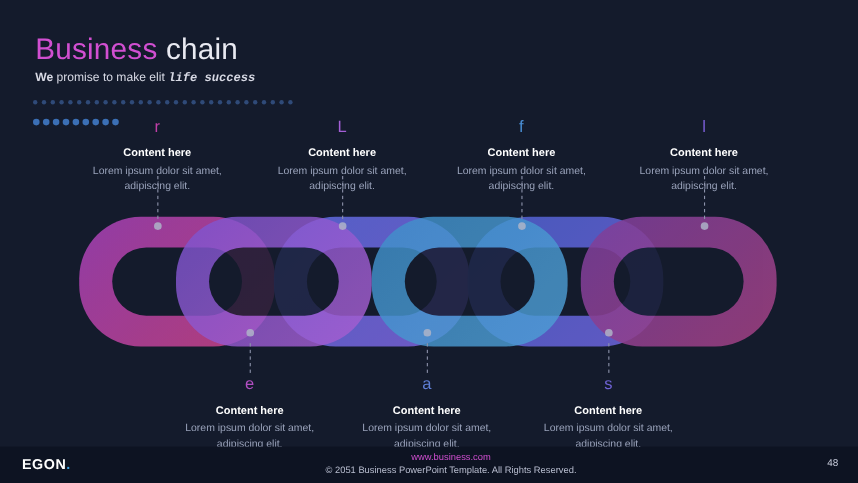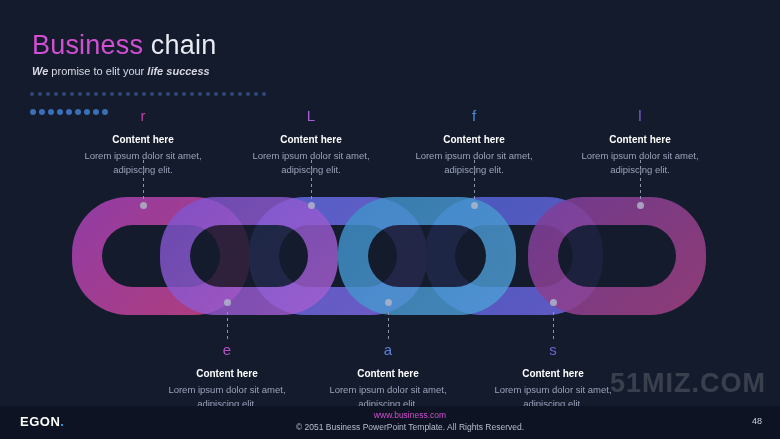--- a/index.html
+++ b/index.html
@@ -11,22 +11,22 @@
     position:relative;
   }
   .slide{position:absolute;inset:0;background:#141b2c;}
 
   
   .title-wrap{position:absolute;left:32px;top:32px;}
   .title{font-size:27px;font-weight:400;letter-spacing:.2px;line-height:1;}
   .title .b1{color:#d14fd1;}
   .title .b2{color:#e9eaf2;}
   .subtitle{margin-top:7px;font-size:11px;color:#d7d9e4;line-height:1;}
-  .subtitle .it{font-style:italic;font-weight:bold;}
-  .subtitle .it2{font-style:italic;font-weight:bold;}
+  .subtitle .it{font-weight:bold;}
+  .subtitle .it2{font-style:italic;font-weight:bold;font-family:Liberation Mono, monospace;}
   .dots{position:absolute;left:30px;top:84px;width:240px;height:7px;}
   .dots i{display:inline-block;width:4px;height:4px;border-radius:50%;background:#2f4a78;margin-right:4px;vertical-align:middle;}
   .dots i.big{width:6px;height:6px;background:#3b6fb5;margin-right:3px;}
 
   
   .chain{position:absolute;left:0;top:185px;width:780px;height:140px;}
   .link{position:absolute;border-radius:56px;opacity:.92;}
   .link .inner{position:absolute;inset:28px 30px;border-radius:34px;background:#141b2c;}
 
   
@@ -52,21 +52,21 @@
 </head>
 <body>
 
 <div class="slide">
 
   <div class="title-wrap">
     <div class="title">
       <span class="b1">Business </span><span class="b2">chain</span>
     </div>
     <div class="subtitle">
-      <span class="it">We </span><span>promise to elit your </span><span class="it2">life success</span>
+      <span class="it">We </span><span>promise to make elit </span><span class="it2">life success</span>
     </div>
   </div>
   <div class="dots">
     <i></i><i></i><i></i><i></i><i></i><i></i><i></i><i></i><i></i><i></i><i></i><i></i><i></i><i></i><i></i><i></i><i></i><i></i><i></i><i></i><i></i><i></i><i></i><i></i><i></i><i></i><i></i><i></i><i></i><i></i><i class="big"></i><i class="big"></i><i class="big"></i><i class="big"></i><i class="big"></i><i class="big"></i><i class="big"></i><i class="big"></i><i class="big"></i>
   </div>
 
   <div class="chain">
     <div class="link" style="left:72px;top:12px;width:178px;height:118px;background:linear-gradient(135deg,#9d3fb0,#c0407f);">
         <div class="inner"></div>
       </div>
@@ -186,21 +186,20 @@
       <div class="seg"></div>
       <div class="seg"></div>
       <div class="seg"></div>
   </div>
   <div class="callout" style="left:478px;top:342px;">
     <div class="letter" style="color:#6f63d6;">s</div>
     <div class="ch">Content here</div>
     <div class="lorem">Lorem ipsum dolor sit amet, adipiscing elit.</div>
   </div>
 
-  <div class="watermark">51MIZ.COM</div>
 
   <div class="footer">
     <div class="brand"><span>EGON</span><span class="dot">.</span></div>
     <div class="f-center">
       <div class="f-url">www.business.com</div>
       <div class="f-copy">© 2051 Business  PowerPoint Template. All Rights Reserved.</div>
     </div>
     <div class="pageno">48</div>
   </div>
 

